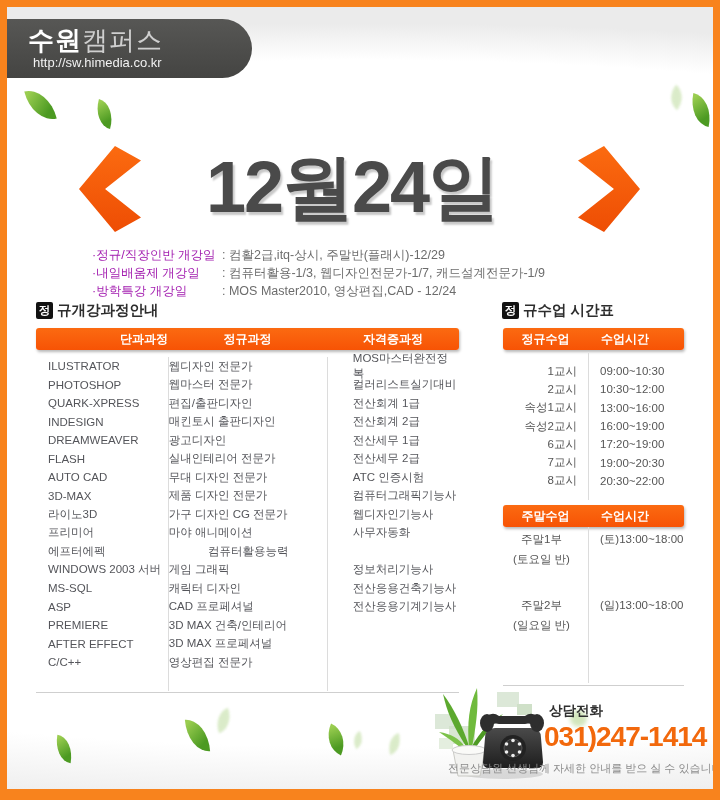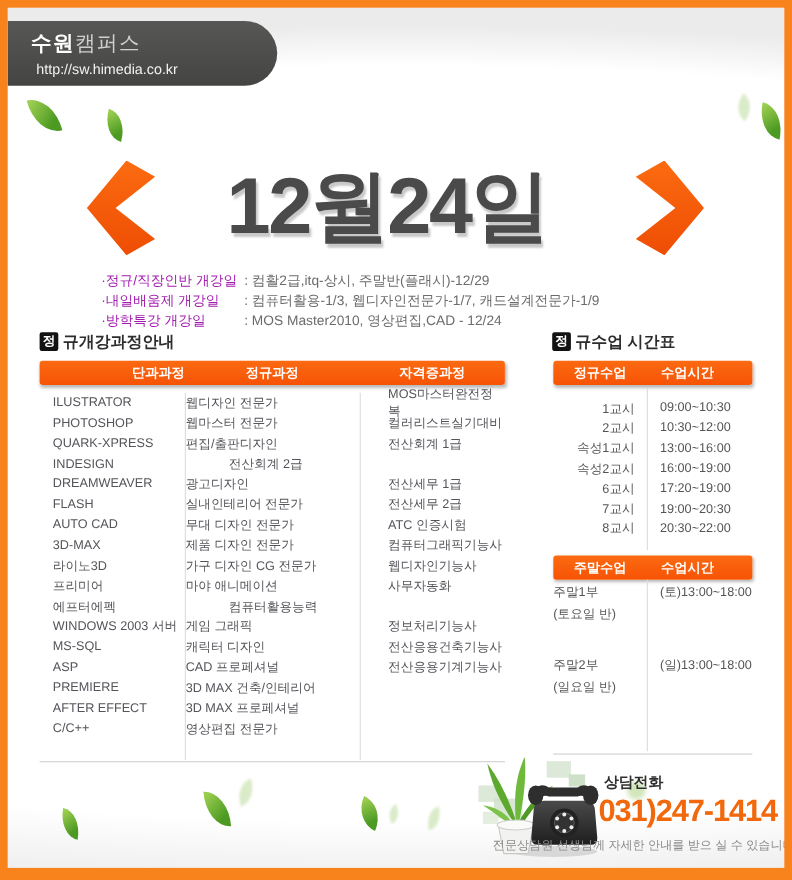--- a/index.html
+++ b/index.html
@@ -25,21 +25,21 @@
   .frame{position:absolute;background:var(--frame);}
   .frame.top{left:0;top:0;width:720px;height:7px;}
   .frame.bottom{left:0;bottom:0;width:720px;height:11px;}
   .frame.left{left:0;top:0;width:7px;height:800px;}
   .frame.right{right:0;top:0;width:7px;height:800px;}
 
   
   .badge{position:absolute;left:7px;top:19px;width:245px;height:59px;
     background:linear-gradient(180deg,#575755,#444442);
     border-radius:0 30px 30px 0;padding:6px 0 0 21px;}
-  .badge-title{font-size:19px;line-height:30px;color:#fff;font-weight:bold;letter-spacing:1px;}
+  .badge-title{font-size:26px;line-height:30px;color:#fff;font-weight:bold;letter-spacing:1px;}
   .badge-title .light{color:#CFCFCF;font-weight:normal;}
   .badge-url{font-size:13px;color:#F2F2F2;padding-left:5px;margin-top:0;}
 
   
   .leaf{position:absolute;background:linear-gradient(135deg,#9ACD50 10%,#4C9A22 75%);
     border-radius:0 100% 0 100%;}
   .leaf.faded{background:#AFD489;opacity:.45;filter:blur(1px);}
   .l1{left:28px;top:88px;width:25px;height:34px;transform:rotate(-14deg);}
   .l2{left:95px;top:101px;width:19px;height:26px;transform:rotate(16deg);}
   .l3{left:690px;top:95px;width:22px;height:30px;transform:rotate(12deg);}
@@ -102,21 +102,21 @@
   .hl-courses{left:36px;top:692px;width:423px;}
 
   
   .sched-body{position:absolute;left:503px;top:362px;width:181px;}
   .sched-row{display:flex;height:18.3px;align-items:center;font-size:11.5px;color:#555;}
   .sched-row .s1{width:85px;text-align:right;padding-right:11px;}
   .sched-row .s2{padding-left:12px;text-align:right;}
   .vl-s1{left:588px;top:353px;height:147px;}
   .weekend-body{position:absolute;left:503px;top:529px;width:181px;}
   .wk-row{display:flex;font-size:11.5px;color:#555;margin-bottom:26px;}
-  .wk-name{width:85px;text-align:left;padding-right:8px;line-height:20px;}
+  .wk-name{width:85px;text-align:center;padding-right:8px;line-height:20px;}
   .wk-time{padding-left:12px;line-height:20px;}
   .vl-s2{left:588px;top:527px;height:156px;}
   .hl-sched{left:503px;top:685px;width:181px;}
 
   
   .illustration{position:absolute;left:433px;top:686px;width:118px;height:96px;}
   .leaf-accent{position:absolute;left:570px;top:710px;width:17px;height:17px;border-radius:50%;
     background:#9CC86B;opacity:.45;filter:blur(2px);}
   .contact-label{position:absolute;left:549px;top:702px;font-size:13.5px;font-weight:bold;color:#2F2F2F;}
   .contact-phone{position:absolute;left:544px;top:721px;font-size:28px;font-weight:bold;
@@ -194,20 +194,21 @@
       </div>
 
       <div class="course-row">
         <span class="c1">QUARK-XPRESS</span>
         <span class="c2">편집/출판디자인</span>
         <span class="c3">전산회계 1급</span>
       </div>
 
       <div class="course-row">
         <span class="c1">INDESIGN</span>
+        <span class="c2">매킨토시 출판디자인</span>
         <span class="c3">전산회계 2급</span>
       </div>
 
       <div class="course-row">
         <span class="c1">DREAMWEAVER</span>
         <span class="c2">광고디자인</span>
         <span class="c3">전산세무 1급</span>
       </div>
 
       <div class="course-row">

